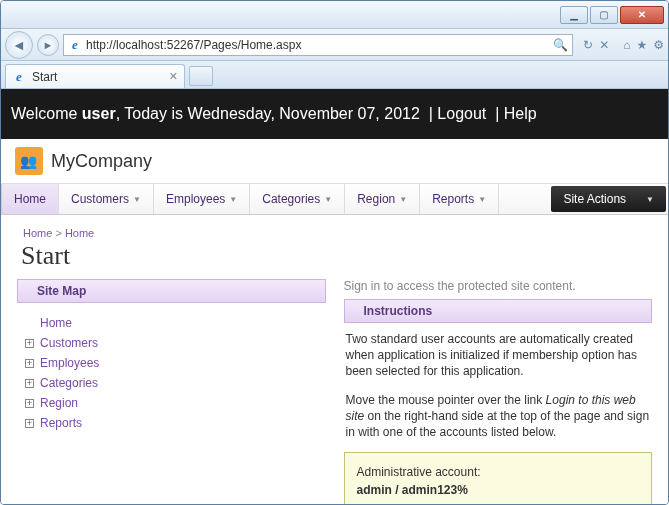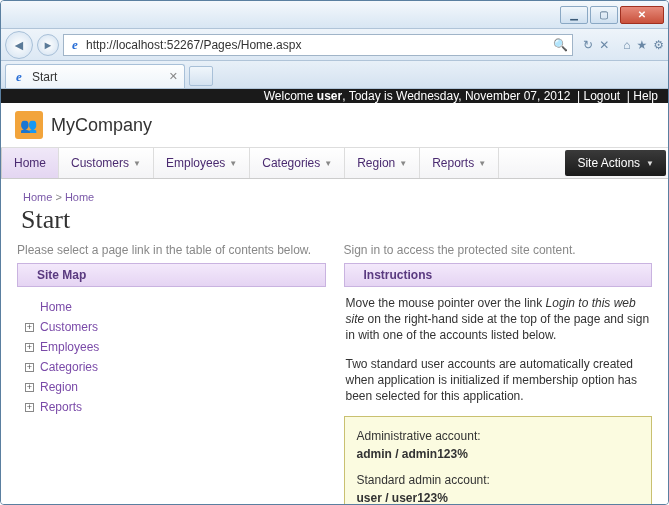--- a/index.html
+++ b/index.html
@@ -13,30 +13,30 @@
 .urlbox { flex:1; height:22px; border:1px solid #a0b4c8; background:#fff; display:flex; align-items:center; padding:0 4px; gap:4px; }
 .urlbox input { border:none; outline:none; flex:1; font-size:12px; color:#333; }
 .ie-e { width:14px; height:14px; font-style:italic; font-family:Georgia,serif; color:#2a6fd6; font-weight:bold; font-size:13px; line-height:14px; text-align:center; }
 .toolicons { display:flex; gap:6px; padding-left:6px; color:#6a88a6; }
 .toolicons span { cursor:default; }
 .tabrow { height:28px; background: linear-gradient(#e8f0f8,#d4e2f0); display:flex; align-items:flex-end; padding-left:4px; border-bottom:1px solid #b0c4d8; }
 .tab { height:24px; min-width:180px; border:1px solid #a8c0d8; border-bottom:none; background:linear-gradient(#fdfefe,#eef4fa); border-radius:3px 3px 0 0; display:flex; align-items:center; padding:0 6px; gap:6px; font-size:12px; color:#333; }
 .tab .tclose { margin-left:auto; color:#888; font-size:11px; }
 .newtab { width:24px; height:20px; margin-left:4px; margin-bottom:2px; border:1px solid #a8c0d8; background:linear-gradient(#f0f6fb,#d4e2f0); border-radius:2px; }
 .page { flex:1; overflow:auto; background:#fff; }
-.blackbar { background:#1a1a1a; color:#fff; text-align:right; padding:0 10px; font-size:12px; }
+.blackbar { background:#1a1a1a; color:#fff; padding:16px 10px; font-size:16px; }
 .blackbar a { color:#fff; text-decoration:none; }
 .logorow { background:#fff; padding:8px 14px; display:flex; align-items:center; gap:8px; }
 .logo-sq { width:28px; height:28px; background:#f2a43b; border-radius:3px; display:flex; align-items:center; justify-content:center; color:#fff; font-size:14px; }
 .company { font-size:18px; color:#333; font-weight:400; }
 .menubar { background:linear-gradient(#fff,#f4f4f6); border-top:1px solid #ddd; border-bottom:1px solid #ccc; display:flex; align-items:stretch; }
 .menuitem { padding:6px 12px; border-right:1px solid #ddd; color:#4a2a70; font-size:12px; display:flex; align-items:center; gap:4px; cursor:default; }
 .menuitem:first-child { background:linear-gradient(#f0e8f8,#e4d6f2); border-left:1px solid #ccc; }
 .menubar .spacer { flex:1; }
-.siteactions { background:linear-gradient(#3a3a3a,#1a1a1a); color:#fff; padding:6px 12px; display:flex; align-items:center; gap:6px; margin:2px; border-radius:2px; font-size:12px; }
+.siteactions { background:linear-gradient(#3a3a3a,#1a1a1a); color:#fff; padding:6px 12px; display:flex; align-items:center; gap:20px; margin:2px; border-radius:2px; font-size:12px; }
 .caret { font-size:8px; color:#888; }
 .siteactions .caret { color:#ddd; }
 .content { padding:8px 16px 16px 16px; }
 .breadcrumb { color:#7a58a8; font-size:11px; padding:4px 0 2px 6px; }
 .breadcrumb .sep { color:#888; }
 h1.pagetitle { font-family:Georgia,serif; font-weight:normal; color:#333; font-size:26px; padding:0 0 8px 4px; }
 .cols { display:flex; gap:18px; }
 .col { flex:1; }
 .colhint { color:#888; font-size:12px; padding-bottom:6px; }
 .panelhead { background:linear-gradient(#f3e9fb,#e5d4f3); border:1px solid #c9b3e0; padding:4px 19px; color:#5a3a80; font-weight:bold; font-size:12px; }
@@ -130,21 +130,20 @@
     <div class="content">
       <div class="breadcrumb">
         <span>Home</span>
         <span class="sep"> &gt; </span>
         <span>Home</span>
       </div>
       <h1 class="pagetitle">Start</h1>
 
       <div class="cols">
         <div class="col">
-          <div class="colhint">Please select a page link in the table of contents below.</div>
           <div class="panelhead">Site Map</div>
           <div class="tree">
             <div class="tree-item noexp">
                 <span class="tree-exp">+</span>
                 <span>Home</span>
               </div>
             <div class="tree-item">
                 <span class="tree-exp">+</span>
                 <span>Customers</span>
               </div>
@@ -163,24 +162,24 @@
             <div class="tree-item">
                 <span class="tree-exp">+</span>
                 <span>Reports</span>
               </div>
           </div>
         </div>
 
         <div class="col instr">
           <div class="colhint">Sign in to access the protected site content.</div>
           <div class="panelhead">Instructions</div>
+          <p>Two standard user accounts are automatically created when application is initialized if membership option has been selected for this application.</p>
           <p>
             <span>Move the mouse pointer over the link </span><span class="italic">Login to this web site</span><span> on the right-hand side at the top of the page and sign in with one of the accounts listed below.</span>
           </p>
-          <p>Two standard user accounts are automatically created when application is initialized if membership option has been selected for this application.</p>
           <div class="credbox">
             <div>Administrative account:</div>
             <div><b>admin / admin123%</b></div>
             <div style="height:8px;"></div>
             <div>Standard admin account:</div>
             <div><b>user / user123%</b></div>
           </div>
         </div>
       </div>
     </div>

